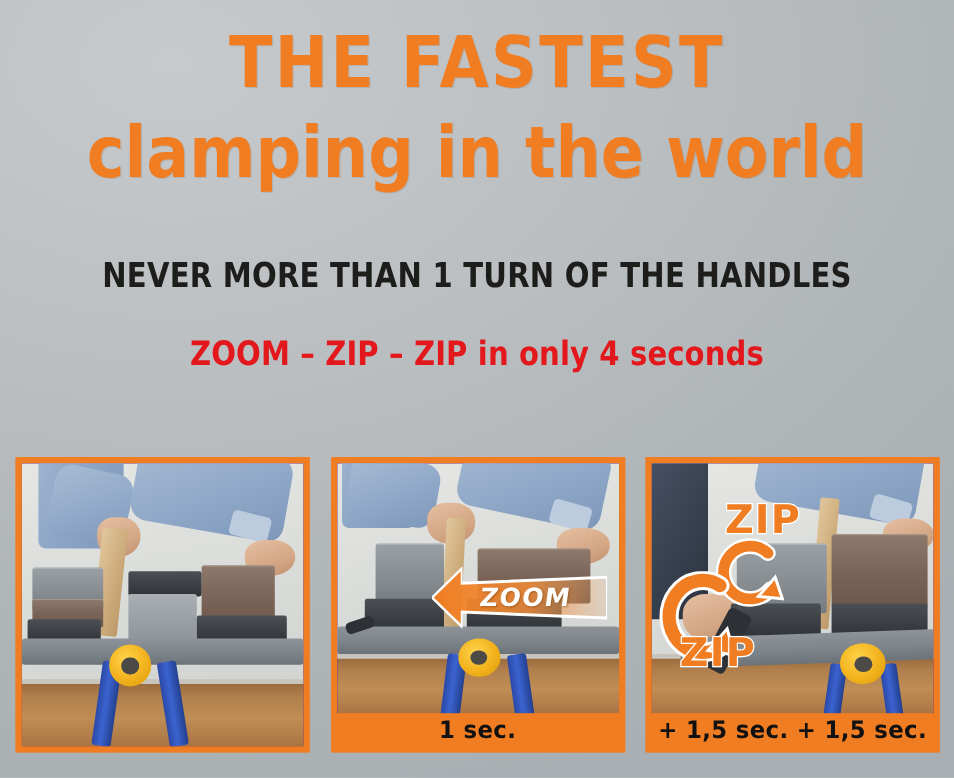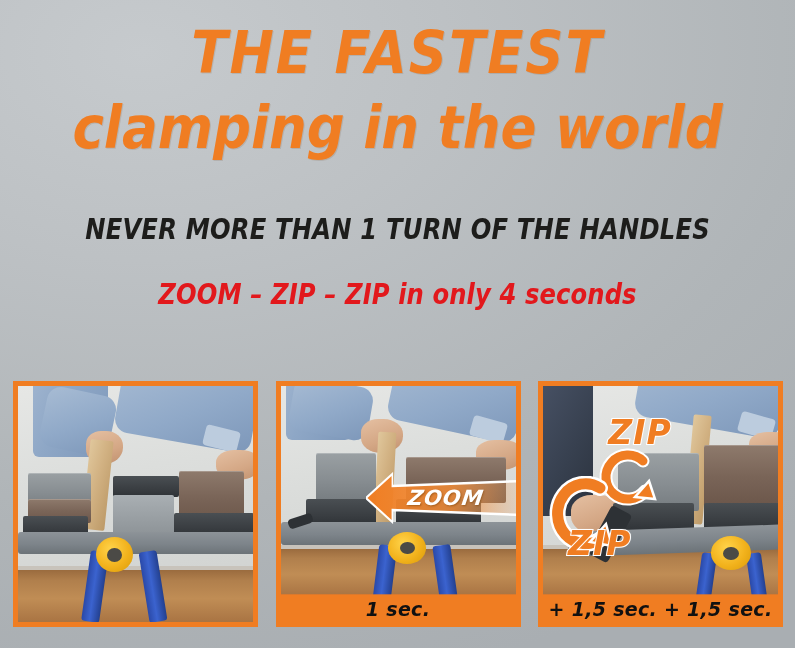--- a/index.html
+++ b/index.html
@@ -14,21 +14,20 @@
     background: #b7bbbe;
   }
 
   #poster {
     position: relative;
     width: 795px;
     height: 648px;
     background:
       radial-gradient(ellipse 120% 100% at 18% 8%, #c6cacd 0%, #bdc1c4 32%, #b0b5b8 70%, #a9aeb2 100%);
     overflow: hidden;
-    font-style: italic;
   }
 
   
   .headline {
     position: absolute;
     left: 0;
     right: 0;
     text-align: center;
     color: #f07d22;
     font-weight: bold;
@@ -97,21 +96,20 @@
     border: 5px solid #f07d22;
     box-sizing: border-box;
     background: #f07d22;
     overflow: hidden;
   }
   .photo {
     position: relative;
     width: 100%;
     overflow: hidden;
     background: #4c1d95;
-    padding-left: 16px;
   }
   .panel.with-caption .photo { height: 209px; }
   .panel.no-caption .photo { height: 236px; }
 
   .caption {
     height: 27px;
     background: #f07d22;
     color: #111;
     font-weight: bold;
     font-size: 19px;

